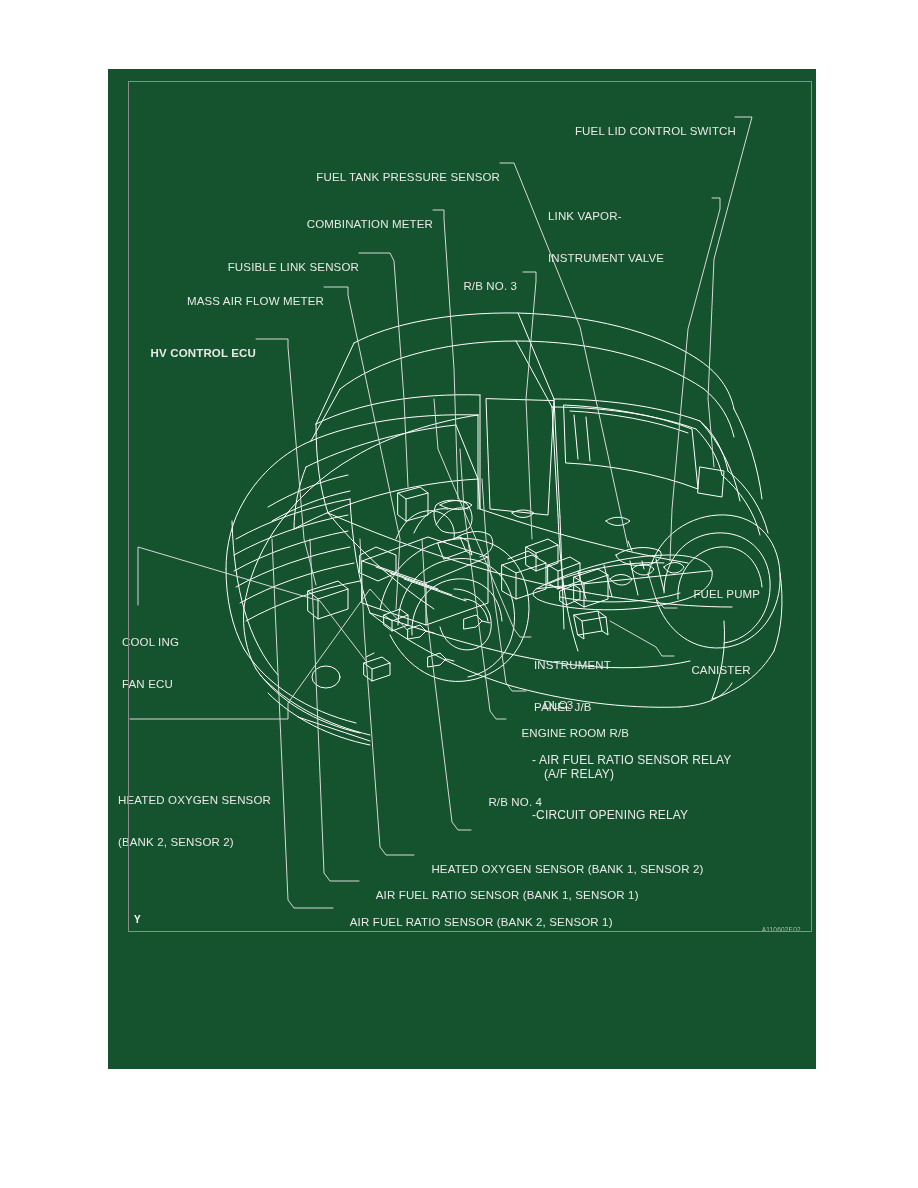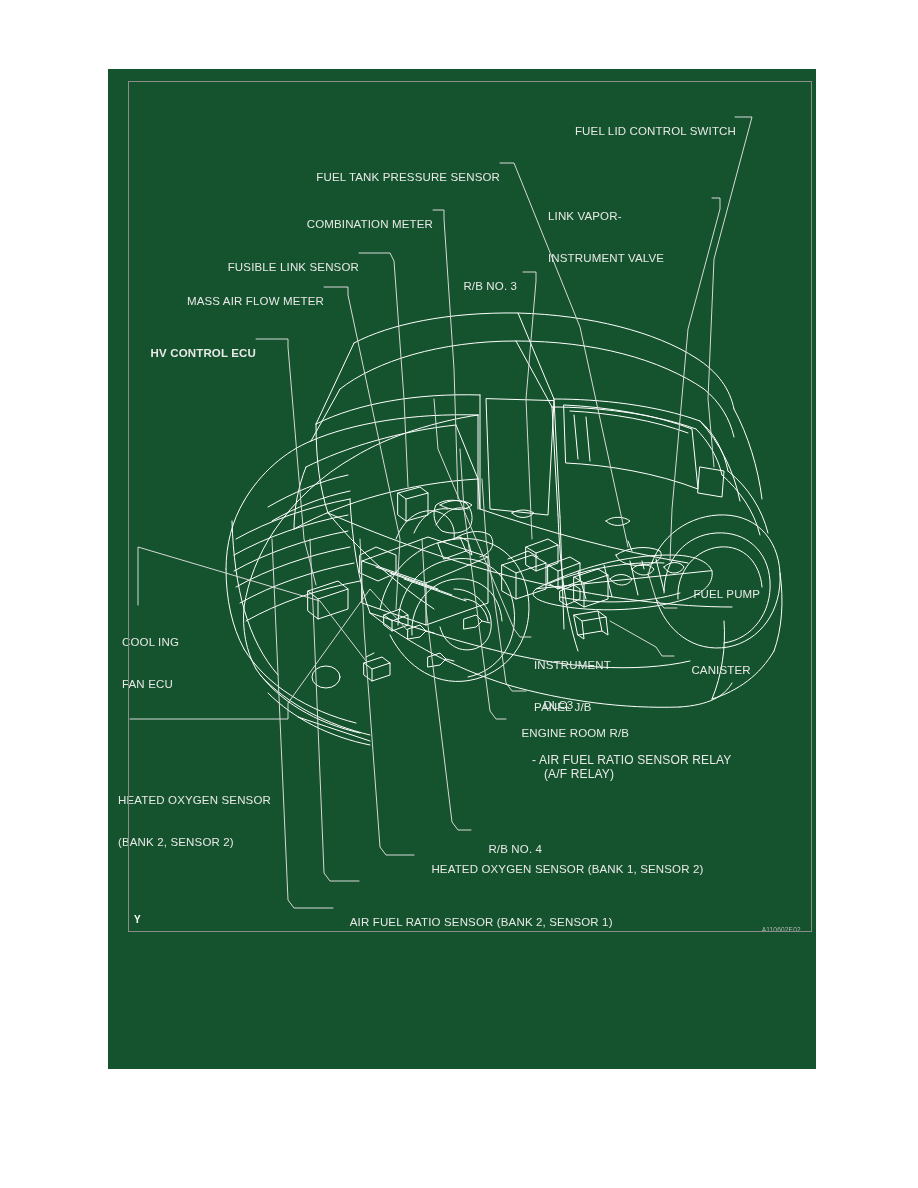--- a/index.html
+++ b/index.html
@@ -385,29 +385,35 @@
   </div>
 
   <div class="label sub" style="left:410px; top:670px;">
     <span>- AIR FUEL RATIO SENSOR RELAY</span>
   </div>
 
   <div class="label sub" style="left:422px; top:684px;">
     <span>(A/F RELAY)</span>
   </div>
 
-
-  <div class="label" style="left:367px; top:759px;">
+  <div class="label sub" style="left:410px; top:725px;">
+    <span>-CIRCUIT OPENING RELAY</span>
+  </div>
+
+  <div class="label" style="left:367px; top:712px;">
     <span>R/B NO. 4</span>
   </div>
 
   <div class="label" style="left:310px; top:779px;">
     <span>HEATED OXYGEN SENSOR (BANK 1, SENSOR 2)</span>
   </div>
 
+  <div class="label" style="left:255px; top:805px;">
+    <span>AIR FUEL RATIO SENSOR (BANK 1, SENSOR 1)</span>
+  </div>
 
   <div class="label" style="left:229px; top:832px;">
     <span>AIR FUEL RATIO SENSOR (BANK 2, SENSOR 1)</span>
   </div>
 
   <div class="corner-mark" style="left:26px; top:845px;">
     <span>Y</span>
   </div>
 
   <div class="fig-code" style="left:646px; top:850px;">

